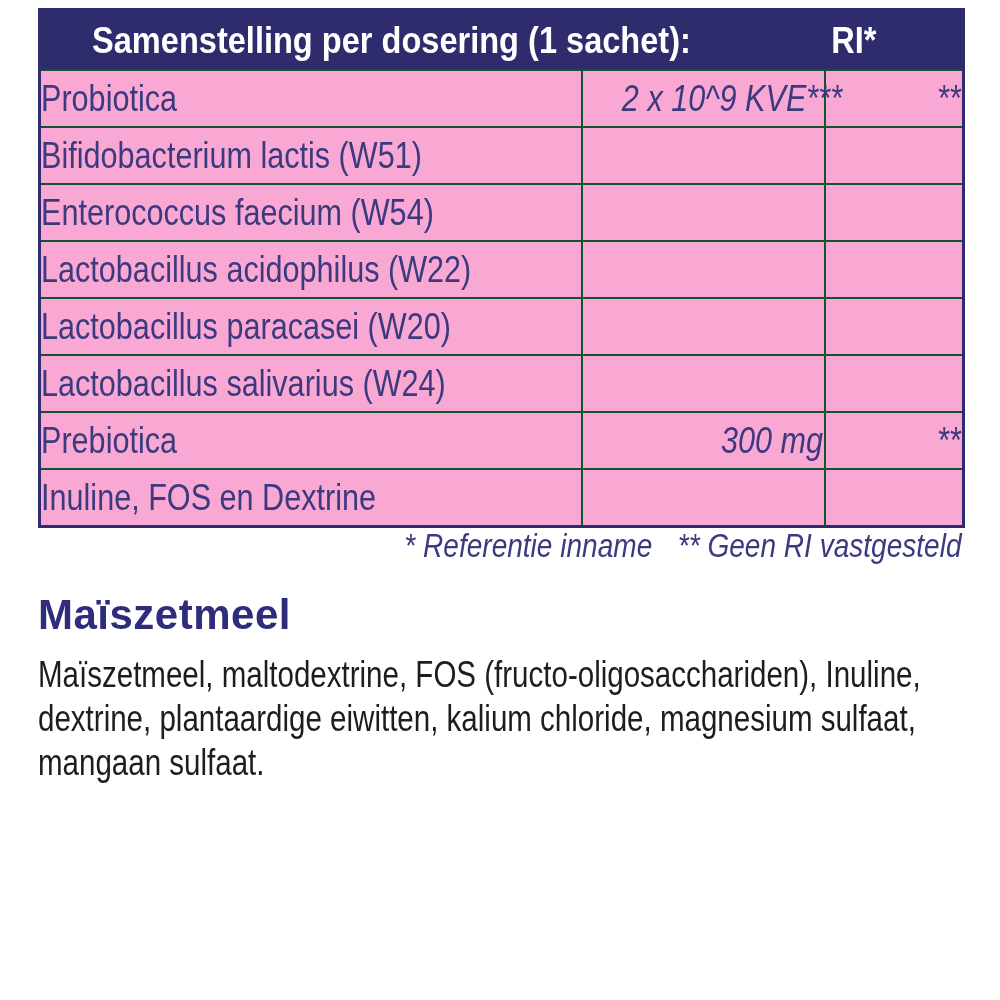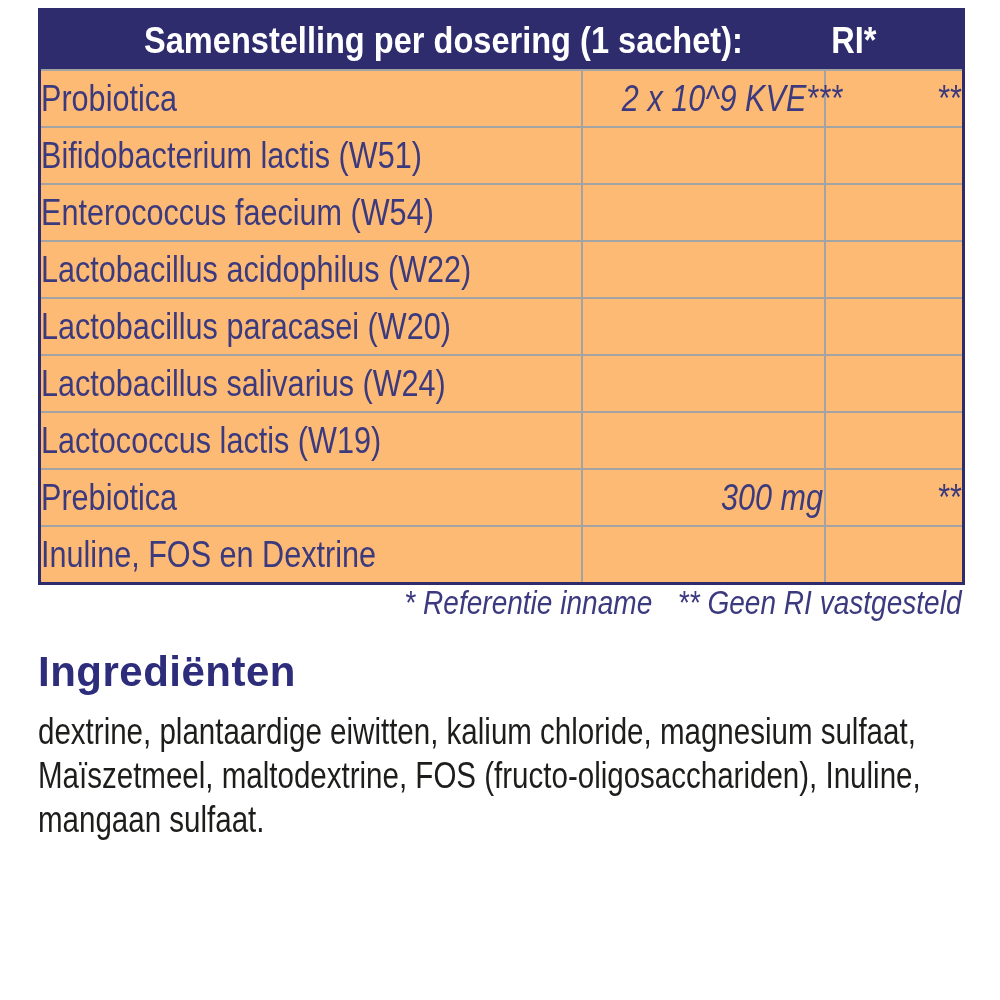--- a/index.html
+++ b/index.html
@@ -33,28 +33,28 @@
   table.comp col.c-value { width: 243px; }
   table.comp col.c-ri    { width: 139px; }
 
   table.comp thead th {
     background: #2f2c6e;
     height: 58px;
     padding: 0;
     border: 0;
     vertical-align: middle;
   }
-  th.h-title { text-align: right;  padding-left: 25px; }
+  th.h-title { text-align: center;  padding-left: 25px; }
   th.h-ri    { text-align: left; padding-right: 25px; }
 
   table.comp tbody td {
-    border: 2px solid #a3a3a3;
+    border: 2px solid #14532d;
     height: 55px;
     padding: 0;
-    background: #fdba74;
+    background: #f9a8d4;
     vertical-align: middle;
   }
   td.c-name  { text-align: left;  padding-left: 24px; }
   td.c-value { text-align: right; padding-right: 25px; font-style: italic; }
   td.c-ri    { text-align: right; padding-right: 25px; }
 
   
   .cond {
     display: inline-block;
     white-space: nowrap;
@@ -212,31 +212,20 @@
           <span class="cond">Lactobacillus salivarius (W24)</span>
         </td>
         <td class="c-value">
           <span class="cond"></span>
         </td>
         <td class="c-ri">
           <span class="cond"></span>
         </td>
       </tr>
 
-      <tr>
-        <td class="c-name">
-          <span class="cond">Lactococcus lactis (W19)</span>
-        </td>
-        <td class="c-value">
-          <span class="cond"></span>
-        </td>
-        <td class="c-ri">
-          <span class="cond"></span>
-        </td>
-      </tr>
 
       <tr>
         <td class="c-name">
           <span class="cond">Prebiotica</span>
         </td>
         <td class="c-value">
           <span class="cond">300 mg</span>
         </td>
         <td class="c-ri">
           <span class="cond">**</span>
@@ -256,29 +245,29 @@
       </tr>
     </tbody>
     </table>
 
     <div class="footnote">
       <span class="cond-i">
         <span>* Referentie inname</span><span class="fgap">** Geen RI vastgesteld</span>
       </span>
     </div>
 
-    <div class="ing-heading">Ingrediënten</div>
+    <div class="ing-heading">Maïszetmeel</div>
 
     <div class="ing-text">
       <div class="ing-line">
+        <span class="cond-dark">Maïszetmeel, maltodextrine, FOS (fructo-oligosacchariden), Inuline,</span>
+      </div>
+
+      <div class="ing-line">
         <span class="cond-dark">dextrine, plantaardige eiwitten, kalium chloride, magnesium sulfaat,</span>
-      </div>
-
-      <div class="ing-line">
-        <span class="cond-dark">Maïszetmeel, maltodextrine, FOS (fructo-oligosacchariden), Inuline,</span>
       </div>
 
 
       <div class="ing-line">
         <span class="cond-dark">mangaan sulfaat.</span>
       </div>
     </div>
 
   </div>
 </div>

